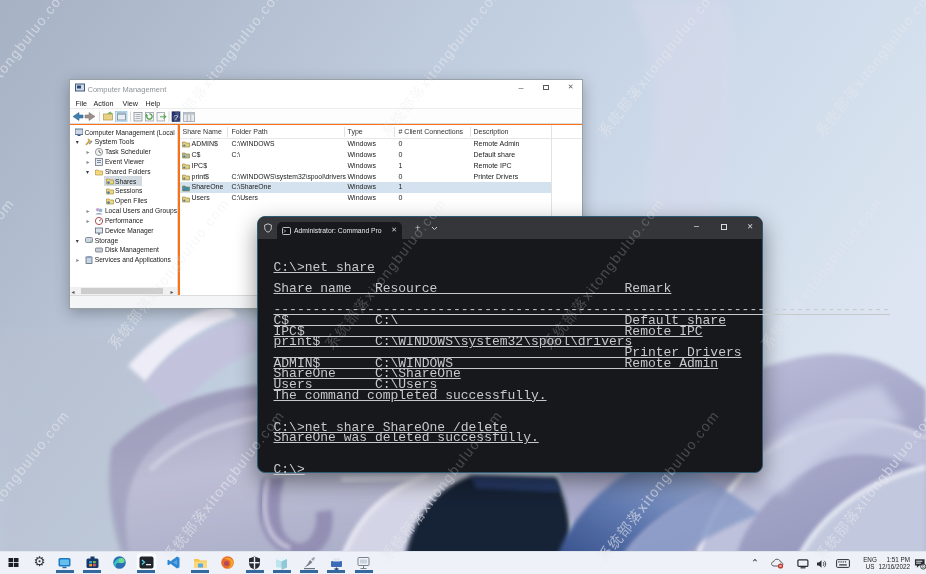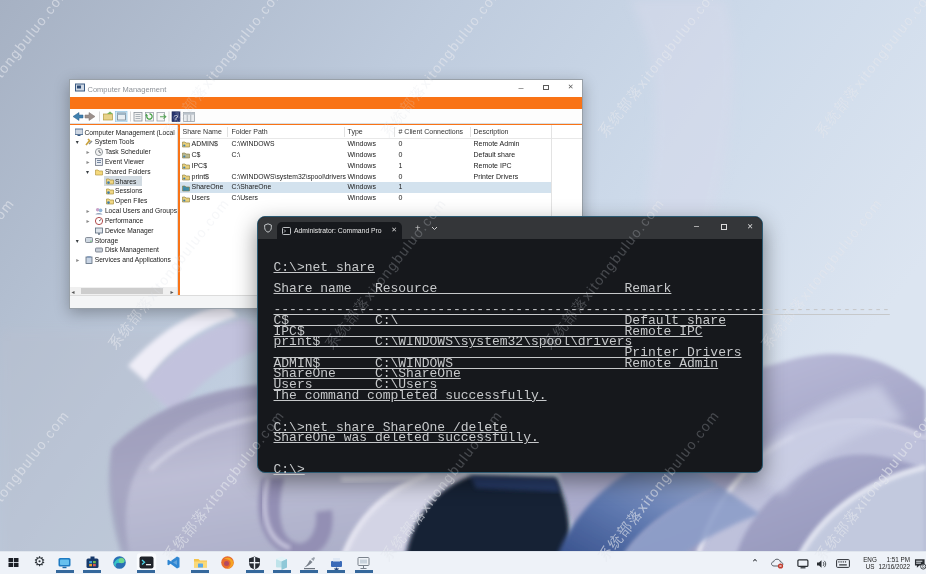--- a/index.html
+++ b/index.html
@@ -142,20 +142,26 @@
   <div class="tbar">
     <svg class="abs" style="left:5px;top:3.5px" width="10" height="10" viewBox="0 0 10 10">
       <rect x="0.5" y="1" width="9" height="7" fill="#cfd8e4" stroke="#3a5a82" stroke-width="1"></rect>
       <rect x="2" y="2.5" width="4" height="3" fill="#2c4a74"></rect>
     </svg>
     <div class="title" style="left:18px">Computer Management</div>
     <div class="abs" style="right:58px;top:3px;font-size:9px;color:#666">–</div>
     <div class="abs" style="right:33px;top:5px;width:5.5px;height:5.5px;border:1px solid #5a5a5a;box-sizing:border-box"></div>
     <div class="abs" style="right:8px;top:3.5px;font-size:7px;color:#5a5a5a">✕</div>
   </div>
+  <div class="mbar">
+    <div class="mi" style="left:6px">File</div>
+    <div class="mi" style="left:24px">Action</div>
+    <div class="mi" style="left:53px">View</div>
+    <div class="mi" style="left:76px">Help</div>
+  </div>
   <div class="toolbar">
     <svg class="abs" style="left:2px;top:2px" width="124" height="11" viewBox="0 0 124 11">
       <path d="M1,5.5 L7,1.5 L7,4 L11,4 L11,7 L7,7 L7,9.5 Z" fill="#3e7fae" stroke="#2b5f8a" stroke-width="0.5"></path>
       <path d="M23,5.5 L17,1.5 L17,4 L13,4 L13,7 L17,7 L17,9.5 Z" fill="#9b8f8a" stroke="#7c726e" stroke-width="0.5"></path>
       <rect x="27" y="0.5" width="1" height="10" fill="#d8d8d8"></rect>
       <rect x="31.5" y="3" width="9" height="6" fill="#e8d289" stroke="#b39a3f" stroke-width="0.7"></rect>
       <path d="M35,3 L38,0.5 L41,3" fill="#7ab35c"></path>
       <rect x="43.5" y="0.5" width="11.5" height="10.5" fill="#cfe8f7" stroke="#96c6e2" stroke-width="0.7"></rect>
       <rect x="45.5" y="2" width="8" height="7" fill="#e8eef2" stroke="#7a8894" stroke-width="0.8"></rect>
       <rect x="45.5" y="2" width="8" height="2" fill="#9fb6c6"></rect>

